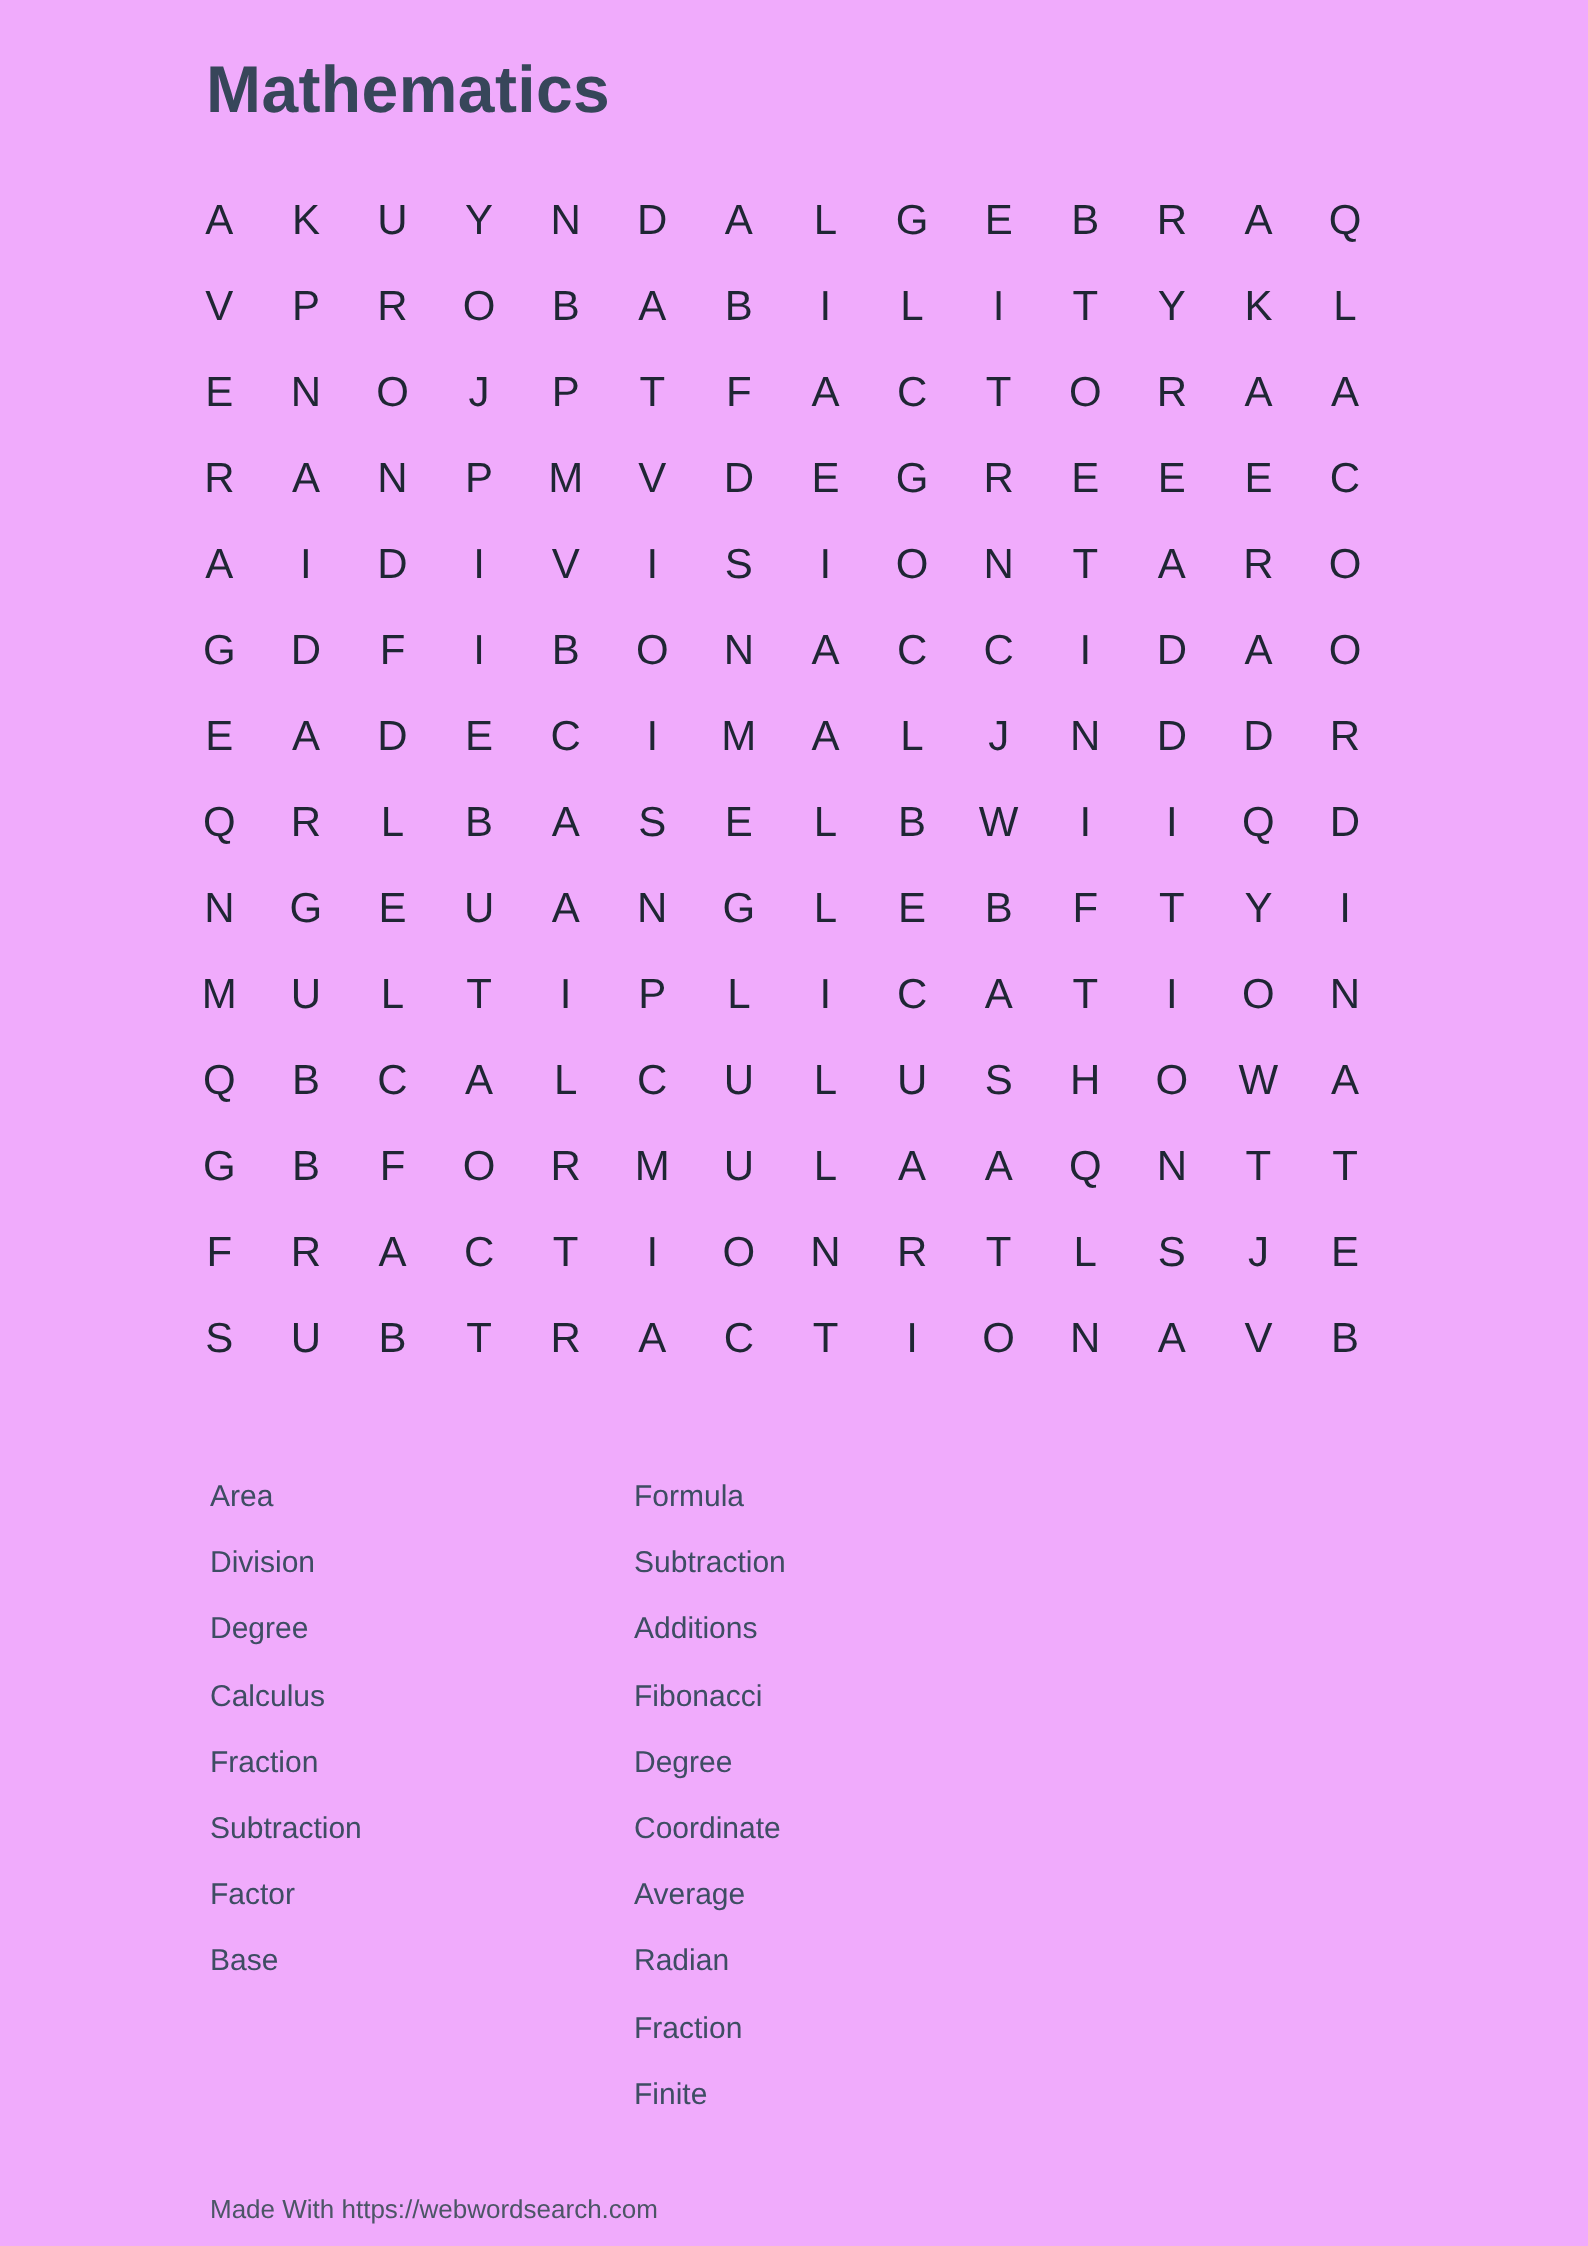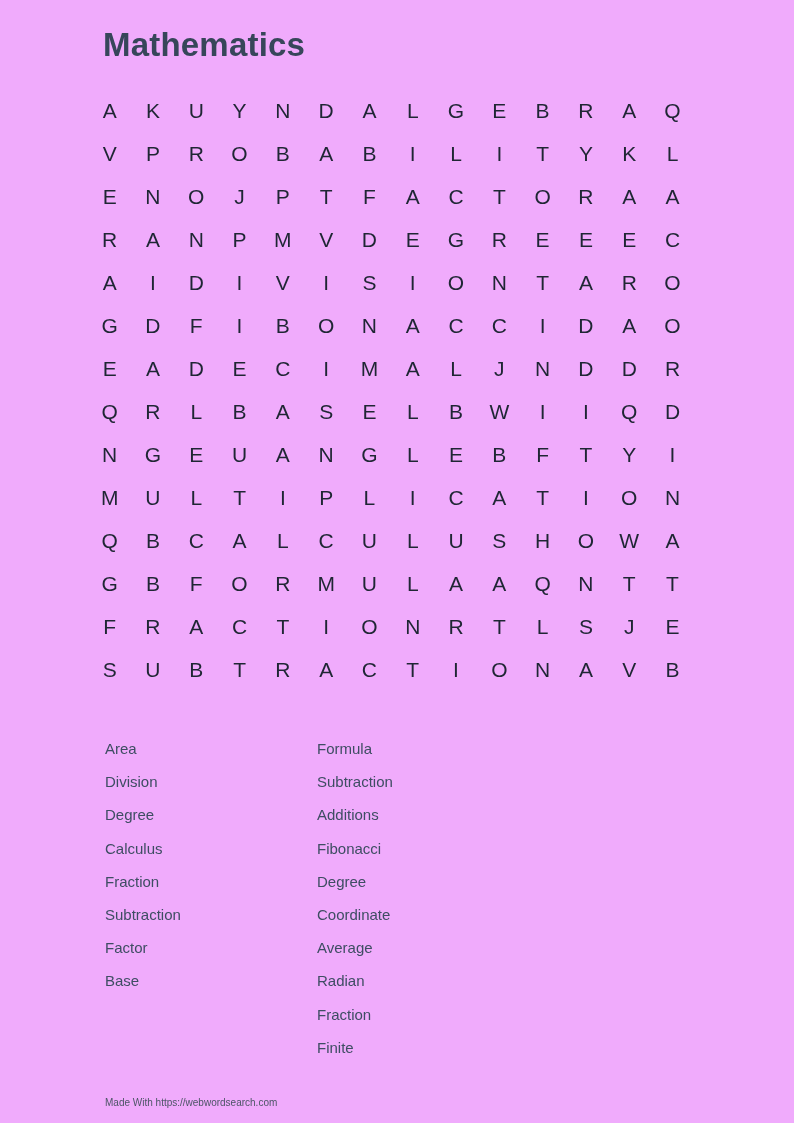--- a/index.html
+++ b/index.html
@@ -53,21 +53,21 @@
     height: 33.2px;
     display: flex;
     align-items: center;
     font-size: 15px;
     color: var(--c-word, #3e4d63);
   }
   .footer {
     position: absolute;
     left: 105px;
     top: 1097px;
-    font-size: 10px;
+    font-size: 13px;
     color: var(--c-footer, #4c5566);
   }
 </style>
 </head>
 <body>
 
 <div class="page">
 
   <h1 class="title">Mathematics</h1>
 

